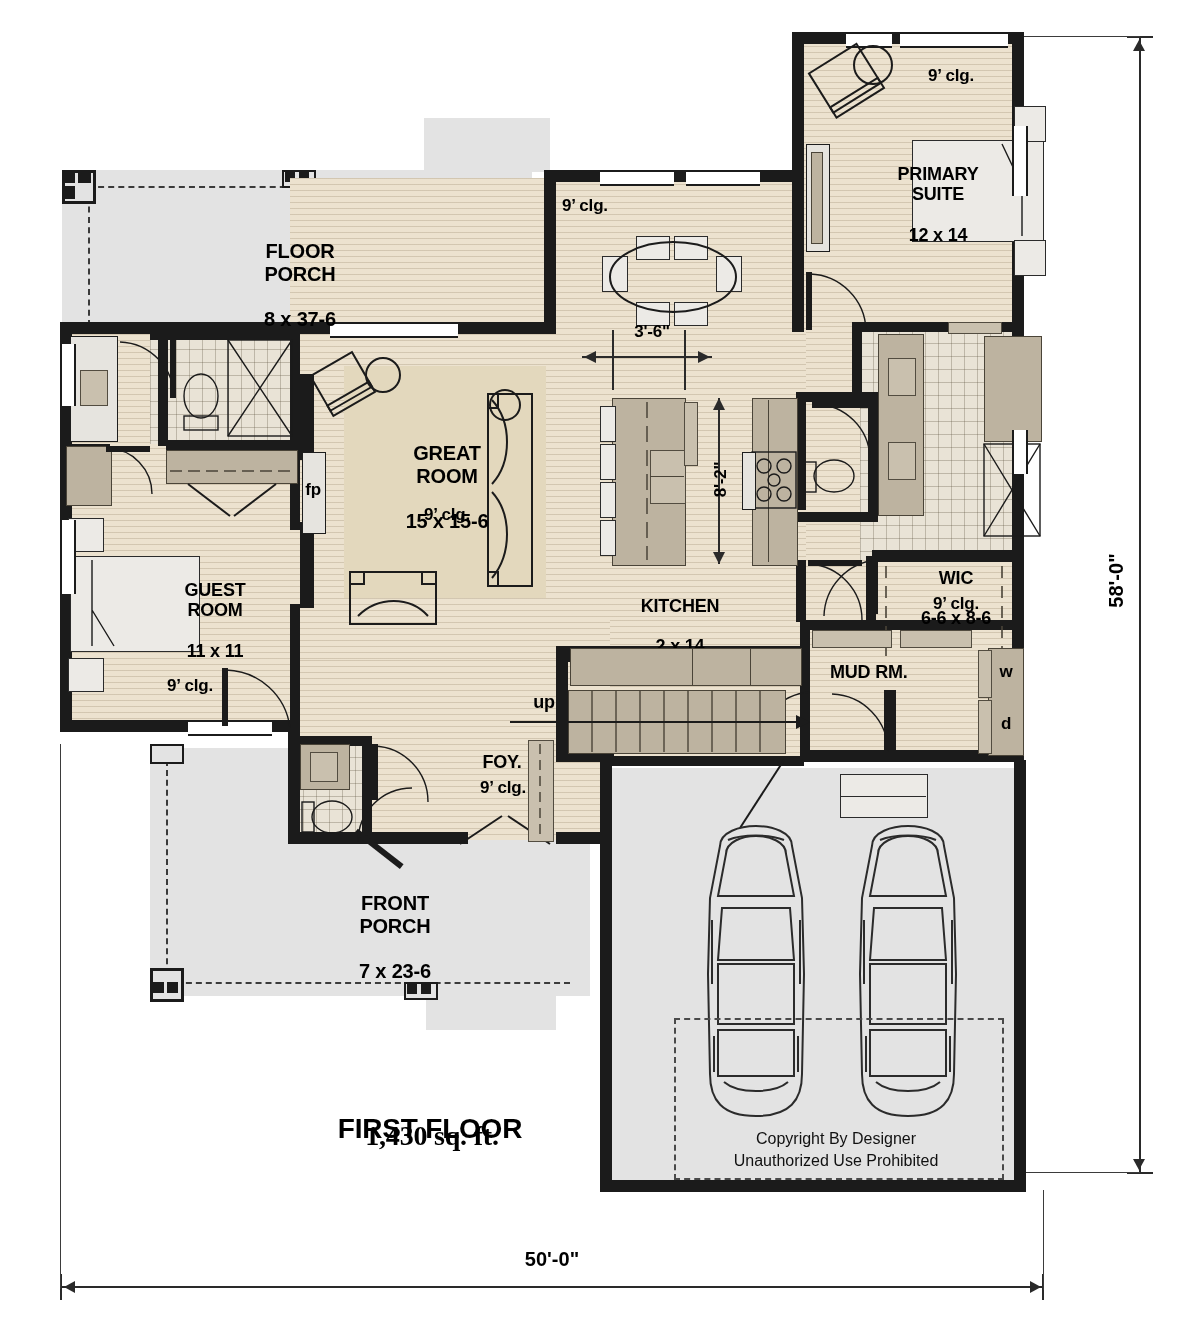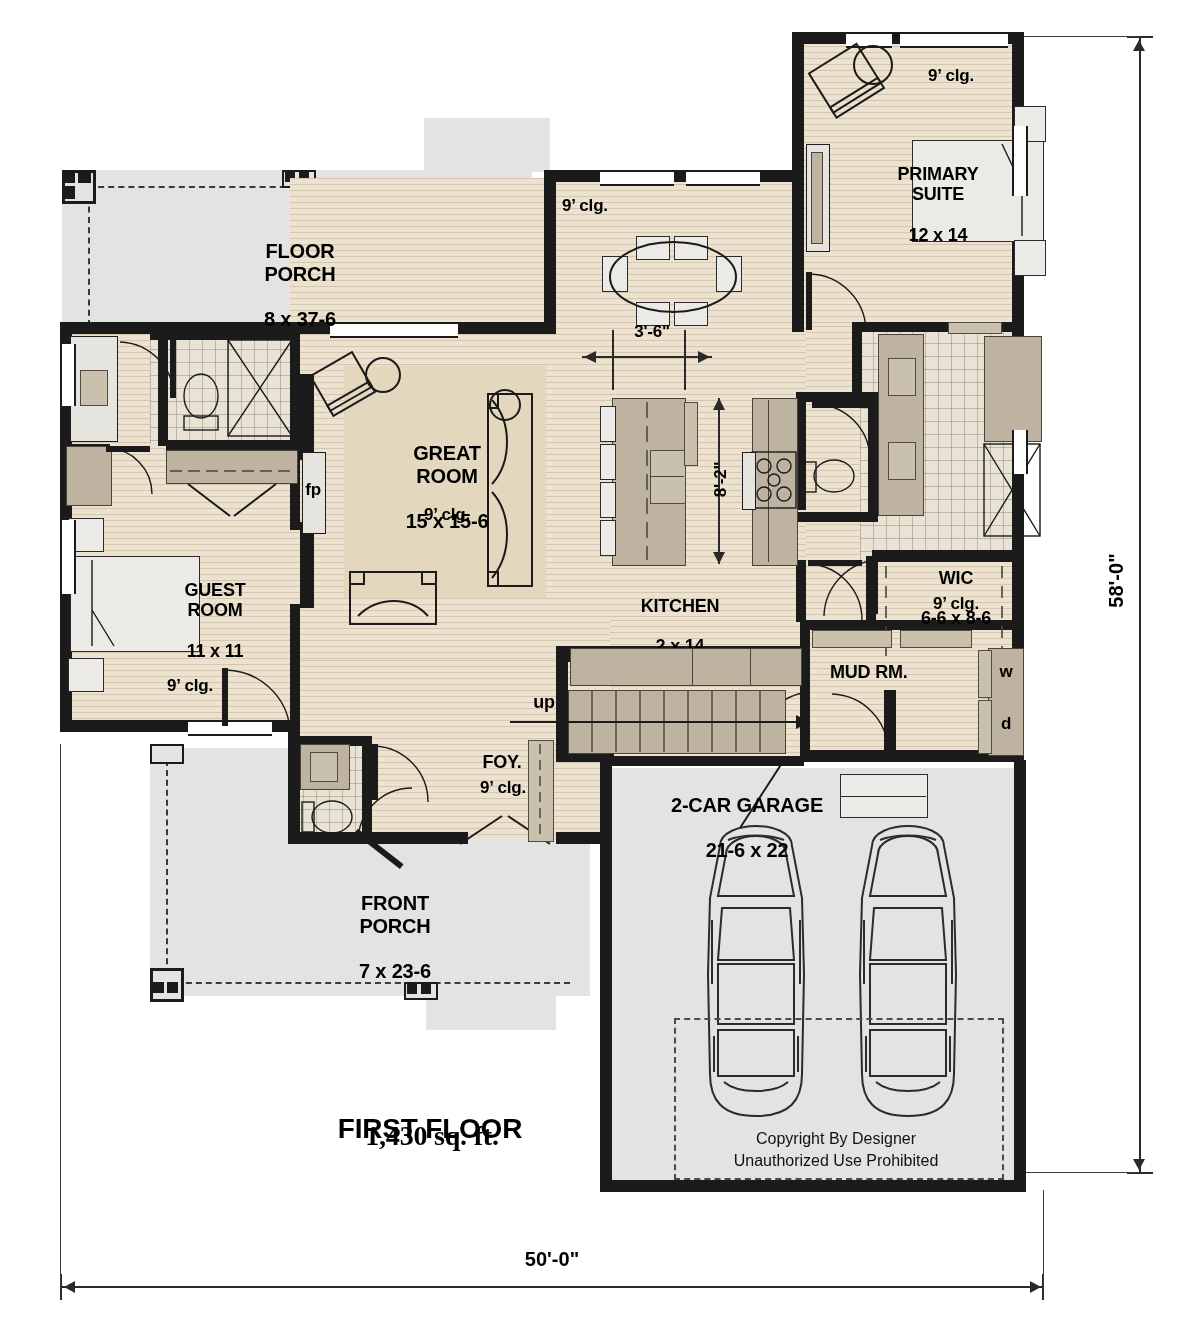--- a/index.html
+++ b/index.html
@@ -504,24 +504,20 @@
       <path d="M30,258 C44,270 80,270 94,258"></path>
       <path d="M18,96 L18,160 M106,96 L106,160"></path>
       <path d="M20,212 L20,248 M104,212 L104,248"></path>
       <path d="M34,16 C48,10 76,10 90,16"></path>
     </g>
   </svg>
   <div class="abs dashed-box" style="left:674px; top:1018px; width:326px; height:158px;"></div>
   <div class="abs lite" style="left:840px; top:774px; width:86px; height:42px;"></div>
   <div class="abs" style="left:840px; top:796px; width:86px; height:1px; background:#2b2b2b;"></div>
 
-  <div class="abs lbl l22" style="left:632px; top:772px; width:230px;">
-    <span>2-CAR GARAGE</span><br>
-    <span>21-6 x 22</span>
-  </div>
   <div class="abs copy" style="left:668px; top:1128px; width:336px;">
     <span>Copyright By Designer</span><br>
     <span>Unauthorized Use Prohibited</span>
   </div>
 
   <div class="abs lbl l22" style="left:190px; top:218px; width:220px;">
     <span>FLOOR
 PORCH</span><br>
     <span>8 x 37-6</span>
   </div>

